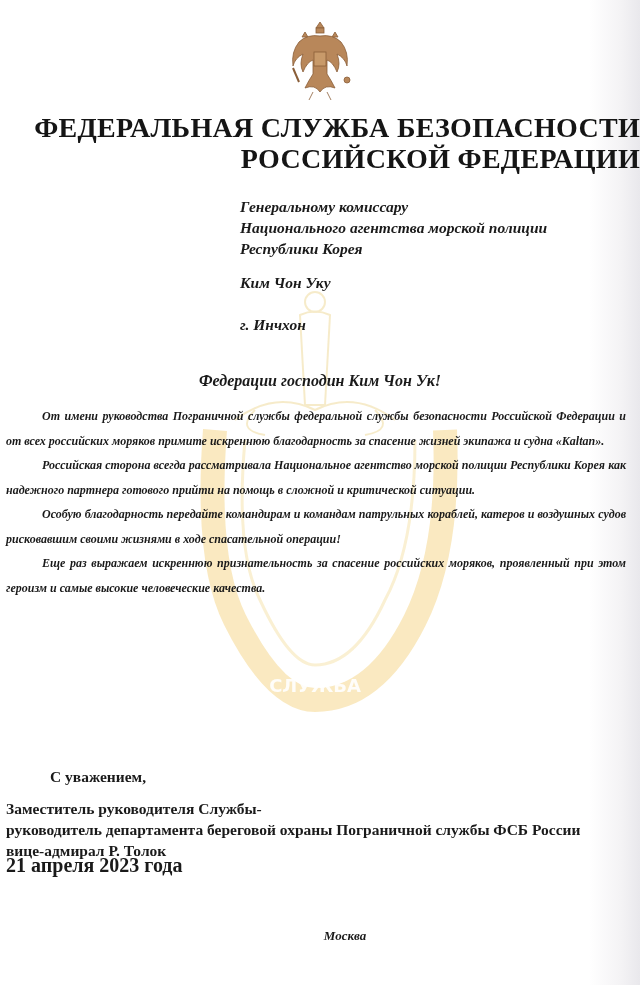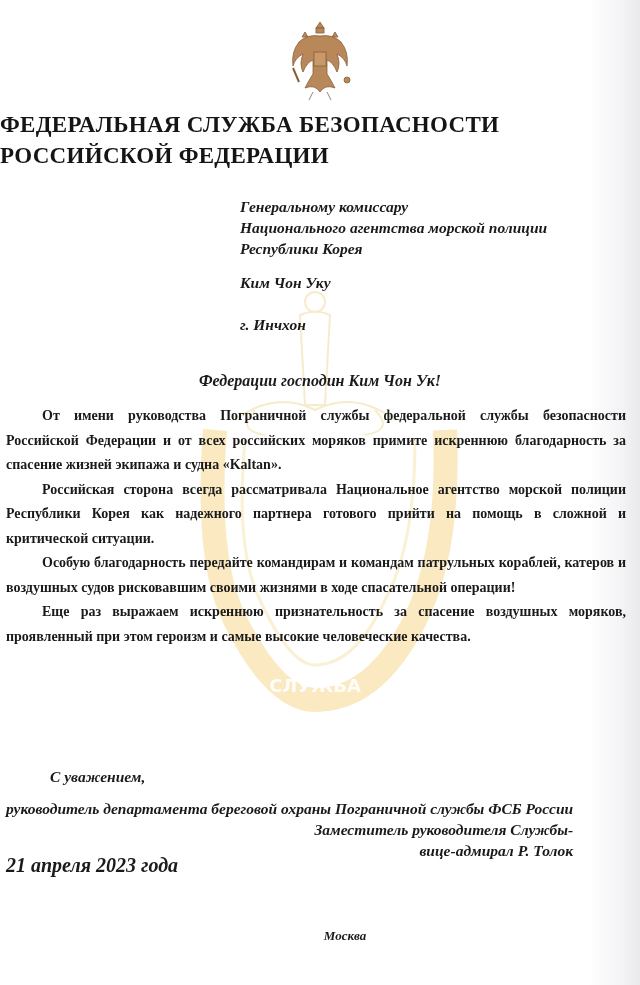--- a/index.html
+++ b/index.html
@@ -15,42 +15,42 @@
       background: linear-gradient(90deg, #ffffff 0%, #ffffff 92%, #f4f3f5 97%, #e9e8ec 100%);
     }
     .watermark {
       position: absolute; left: 175px; top: 280px; width: 300px; height: 440px;
       pointer-events: none; opacity: 0.55;
     }
     .emblem {
       position: absolute; left: 285px; top: 18px; width: 70px; height: 84px;
     }
     .title {
-      position: absolute; left: 0; width: 640px; text-align: left;
+      position: absolute; left: 0; width: 640px; text-align: right;
       font-family: "Liberation Serif", serif; font-weight: bold;
-      font-size: 23px; letter-spacing: 0.3px; color: #151515;
+      font-size: 28px; letter-spacing: 0.3px; color: #151515;
     }
     .t1 { top: 112px; }
     .t2 { top: 143px; }
     .addr {
       position: absolute; left: 240px; width: 400px; text-align: left;
       font-style: italic; font-weight: bold; font-size: 15.5px; line-height: 21px;
     }
     .greet {
       position: absolute; left: 0; width: 640px; top: 372px; text-align: center;
       font-style: italic; font-weight: bold; font-size: 16px;
     }
     .body {
       position: absolute; left: 6px; top: 404px; width: 620px;
-      font-weight: bold; font-size: 14px; line-height: 24.5px;
+      font-style: italic; font-weight: bold; font-size: 12px; line-height: 24.5px;
     }
     .body p { margin: 0; text-align: justify; text-indent: 36px; }
     .sign {
-      position: absolute; left: 6px; font-style: italic; font-weight: bold;
-      font-size: 15.5px; line-height: 21px; text-align: right;
+      position: absolute; left: 6px; font-weight: bold;
+      font-size: 15.5px; line-height: 21px;
     }
     .closing { top: 766px; left: 50px; }
     .position { top: 798px; }
     .date { top: 831px; font-size: 20px; margin-top: 24px; }
     .city {
       position: absolute; left: 0; width: 640px; top: 928px; text-align: center;
       font-style: italic; font-weight: bold; font-size: 13px; padding-left: 25px;
     }
   </style>
 </head>
@@ -95,24 +95,24 @@
   </div>
   <div class="addr" style="top:272px;">Ким Чон Уку</div>
   <div class="addr" style="top:314px;">г. Инчхон</div>
 
   <div class="greet">Федерации господин Ким Чон Ук!</div>
 
   <div class="body">
     <p>От имени руководства Пограничной службы федеральной службы безопасности Российской Федерации и от всех российских моряков примите искреннюю благодарность за спасение жизней экипажа и судна «Kaltan».</p>
     <p>Российская сторона всегда рассматривала Национальное агентство морской полиции Республики Корея как надежного партнера готового прийти на помощь в сложной и критической ситуации.</p>
     <p>Особую благодарность передайте командирам и командам патрульных кораблей, катеров и воздушных судов рисковавшим своими жизнями в ходе спасательной операции!</p>
-    <p>Еще раз выражаем искреннюю признательность за спасение воздушных моряков, проявленный при этом героизм и самые высокие человеческие качества.</p>
+    <p>Еще раз выражаем искреннюю признательность за спасение российских моряков, проявленный при этом героизм и самые высокие человеческие качества.</p>
   </div>
 
   <div class="sign closing">С уважением,</div>
   <div class="sign position">
+    <div>Заместитель руководителя Службы-</div>
     <div>руководитель департамента береговой охраны Пограничной службы ФСБ России</div>
-    <div>Заместитель руководителя Службы-</div>
     <div>вице-адмирал Р. Толок</div>
   </div>
   <div class="sign date">21 апреля 2023 года</div>
   <div class="city">Москва</div>
 </div>
 
 </body></html>

